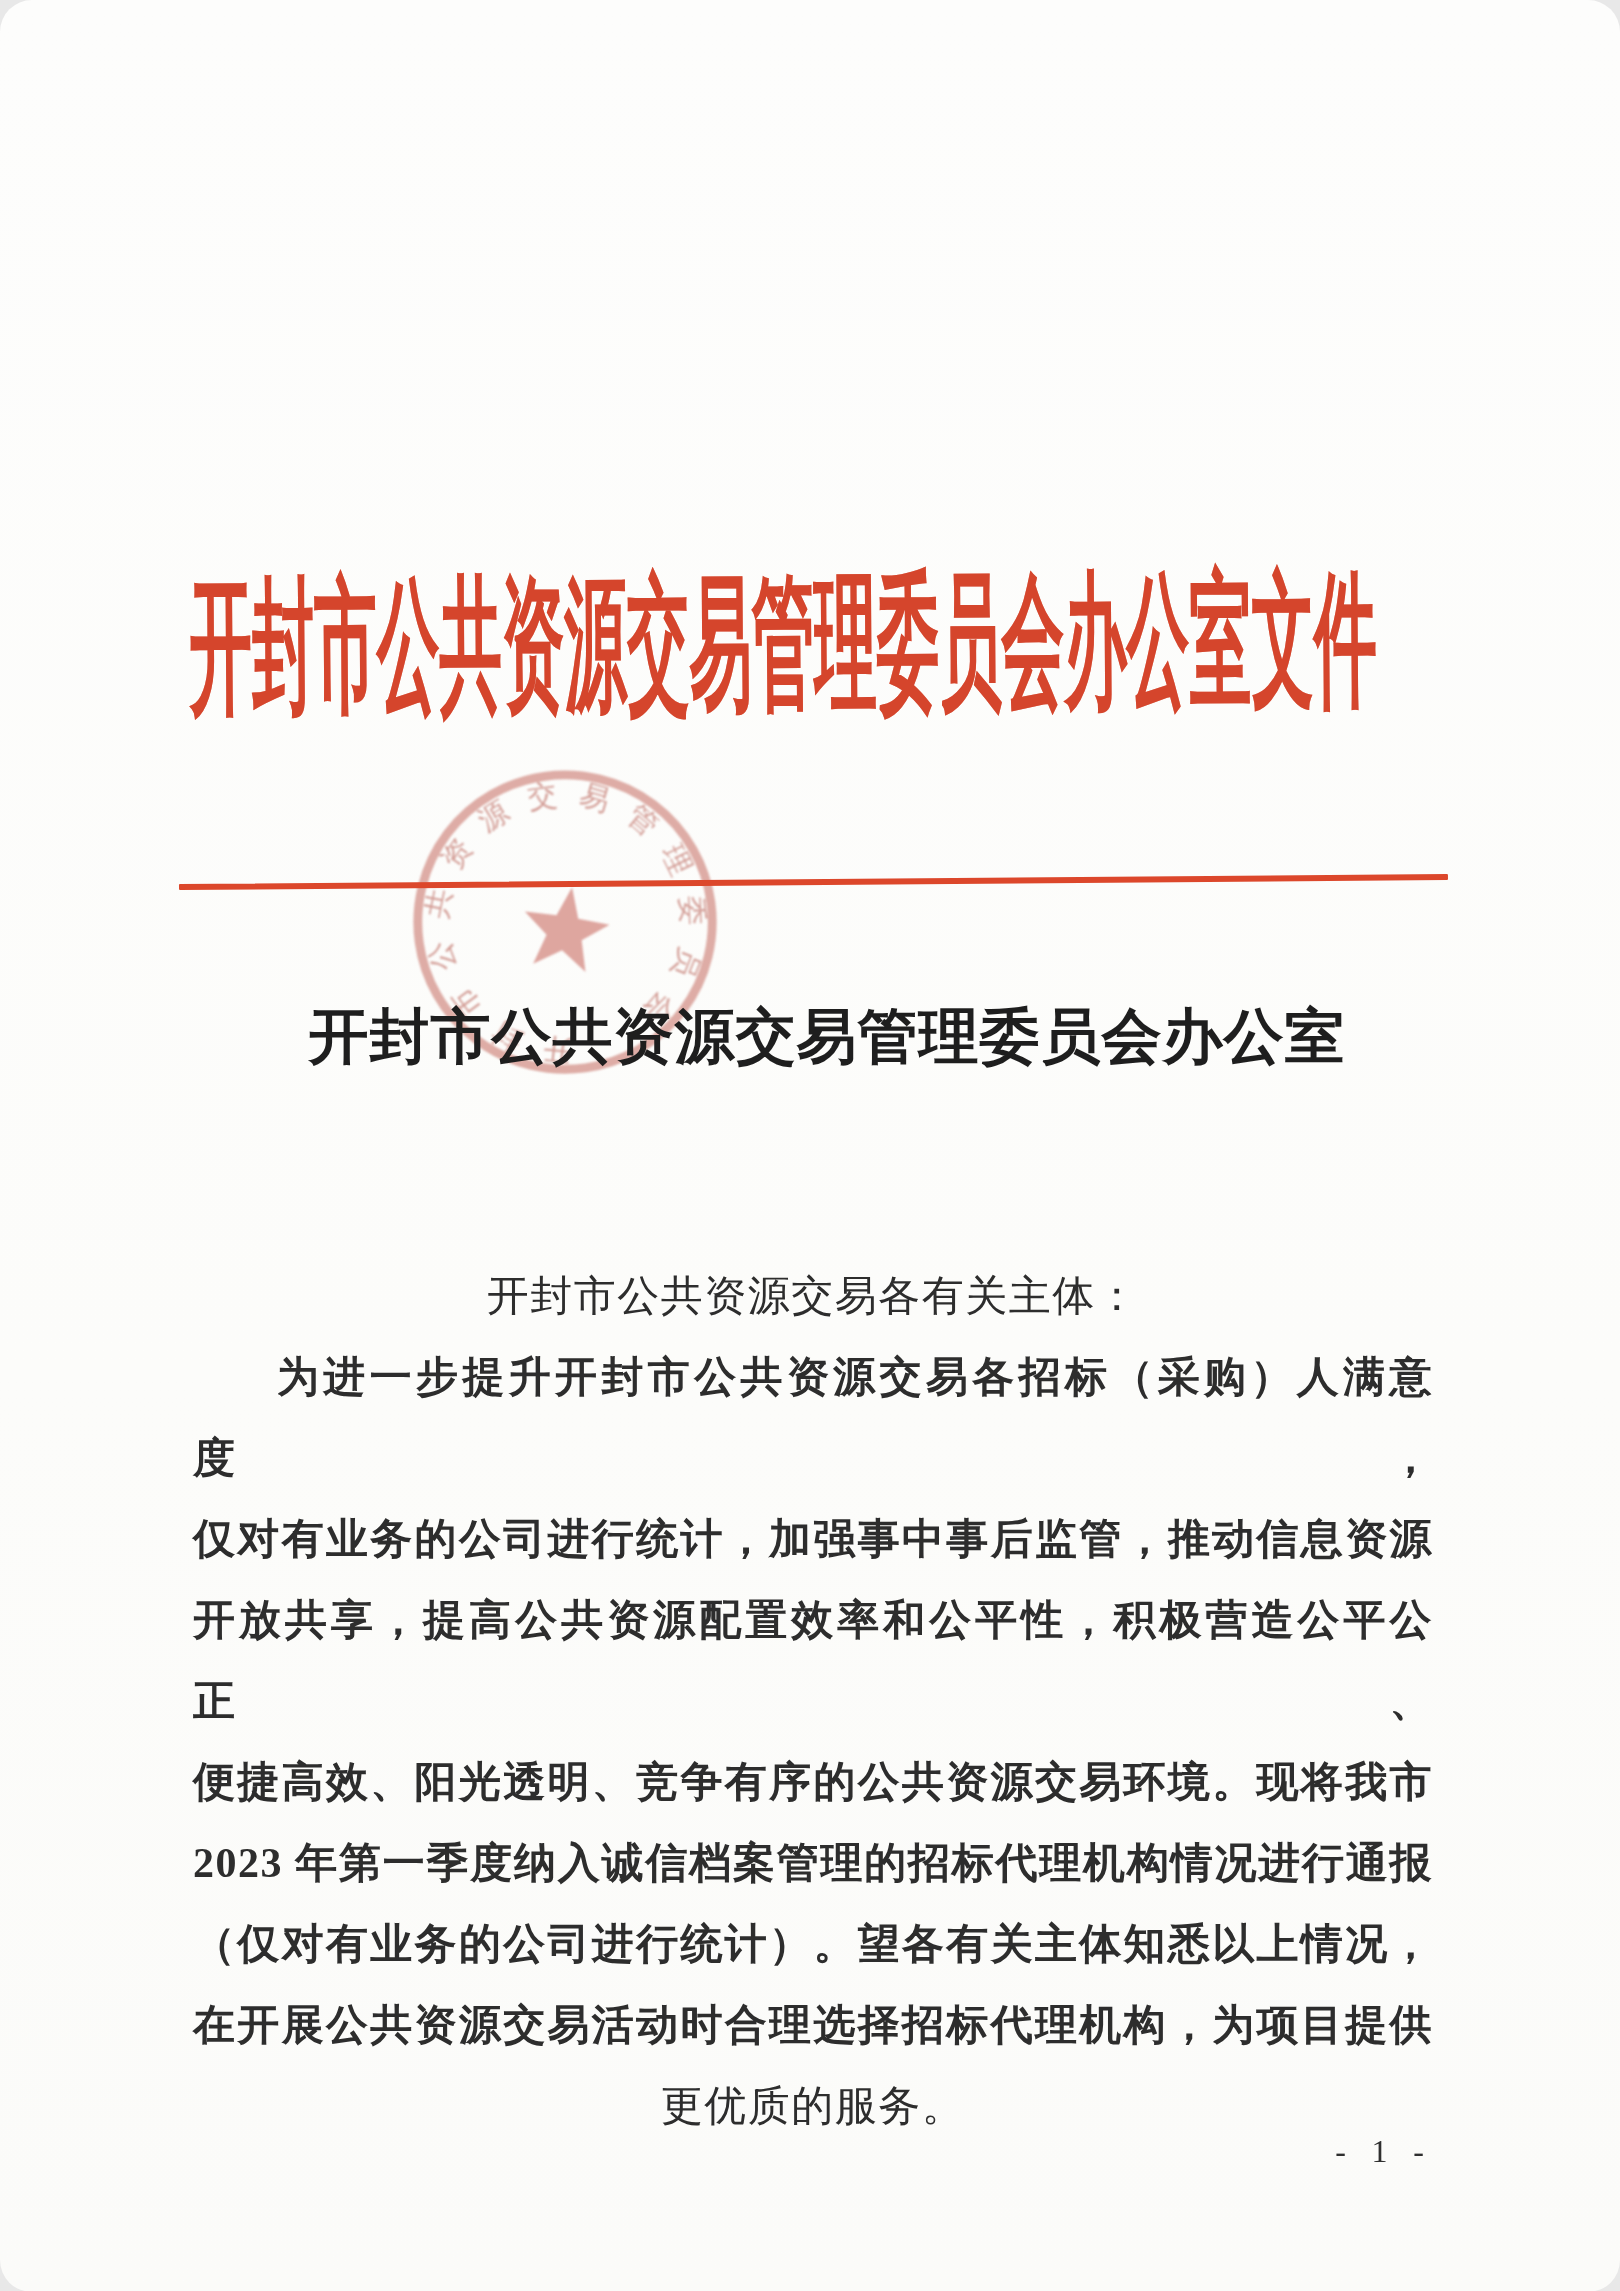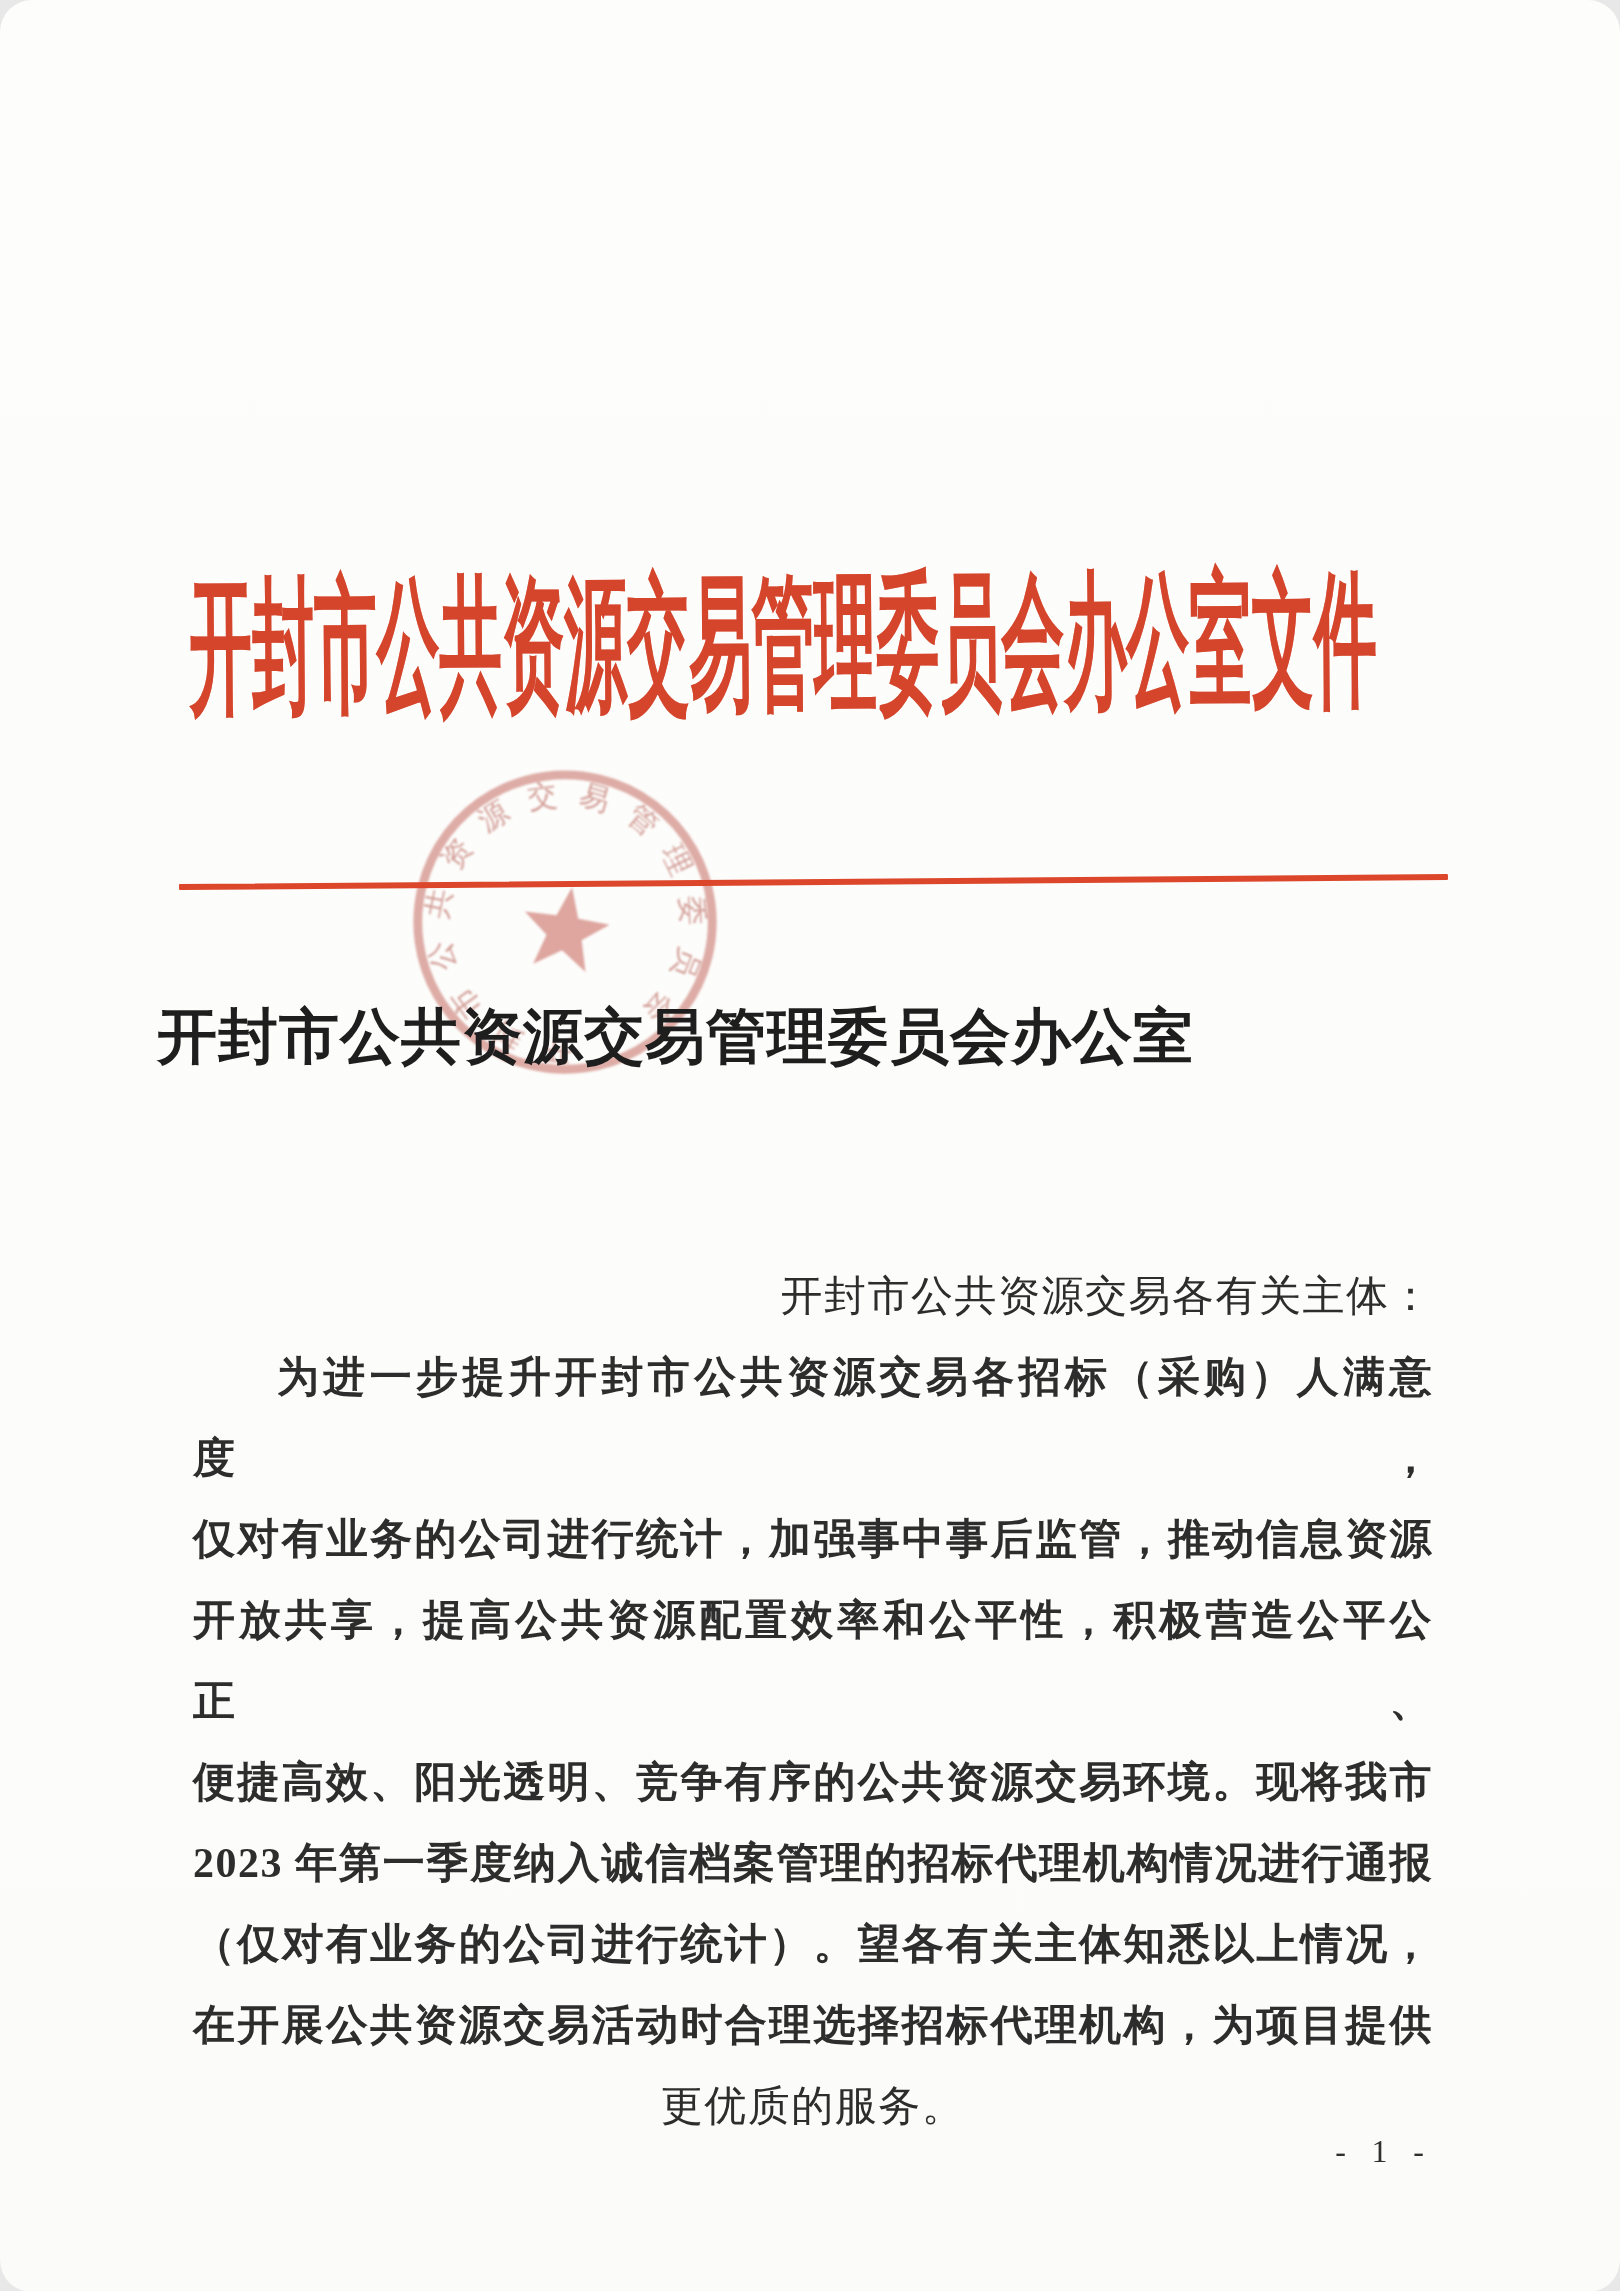--- a/index.html
+++ b/index.html
@@ -34,34 +34,34 @@
   
   .seal{
     position:absolute;left:408px;top:765px;width:316px;height:319px;
     opacity:.72;
     filter:blur(1.1px);
     pointer-events:none;
   }
   
   .doc-title{
     position:absolute;left:157px;top:995px;width:1340px;
-    text-align:left;color:#1e1e1e;
+    text-align:center;color:#1e1e1e;
     font-weight:bold;font-size:60px;line-height:85px;
     letter-spacing:1px;white-space:nowrap;
   }
   
   .body-block{
     position:absolute;left:193px;top:1256px;width:1240px;
     color:#2d2d2d;font-size:42px;line-height:81px;
     letter-spacing:1.5px;
   }
   .body-line{width:100%;}
   .j{text-align:justify;text-align-last:justify;font-weight:bold;}
   .indent{text-indent:84px;}
-  .salutation{text-align:right;}
+  .salutation{text-align:center;}
   .last-line{text-align:center;}
   
   .page-number{
     position:absolute;left:1325px;top:2133px;width:118px;
     font-size:32px;color:#2f2f2f;letter-spacing:8.8px;
     text-align:center;white-space:nowrap;
   }
 </style>
 </head>
 <body>

